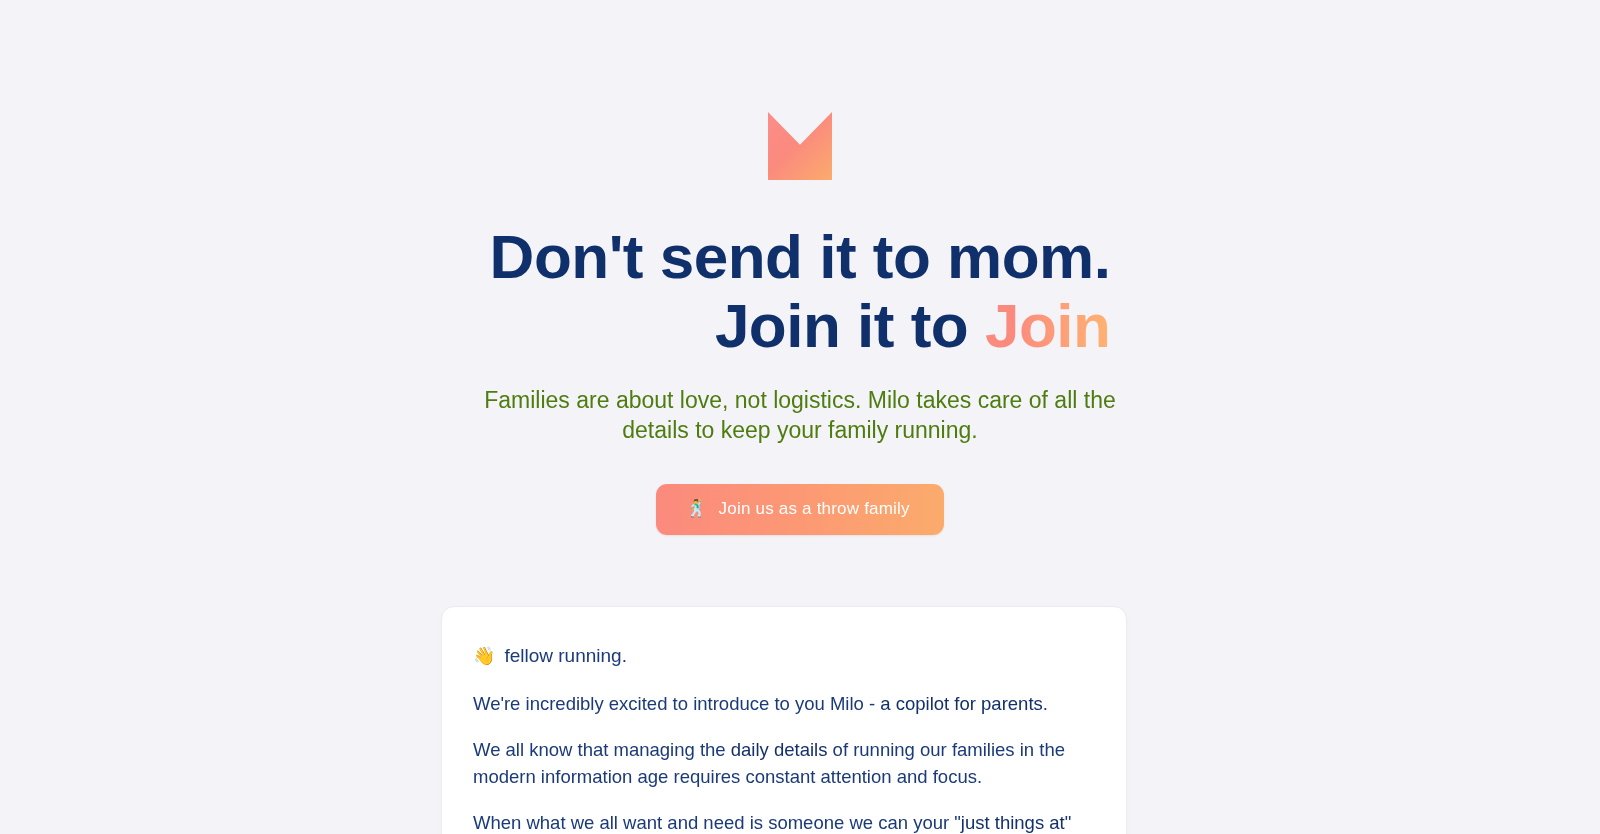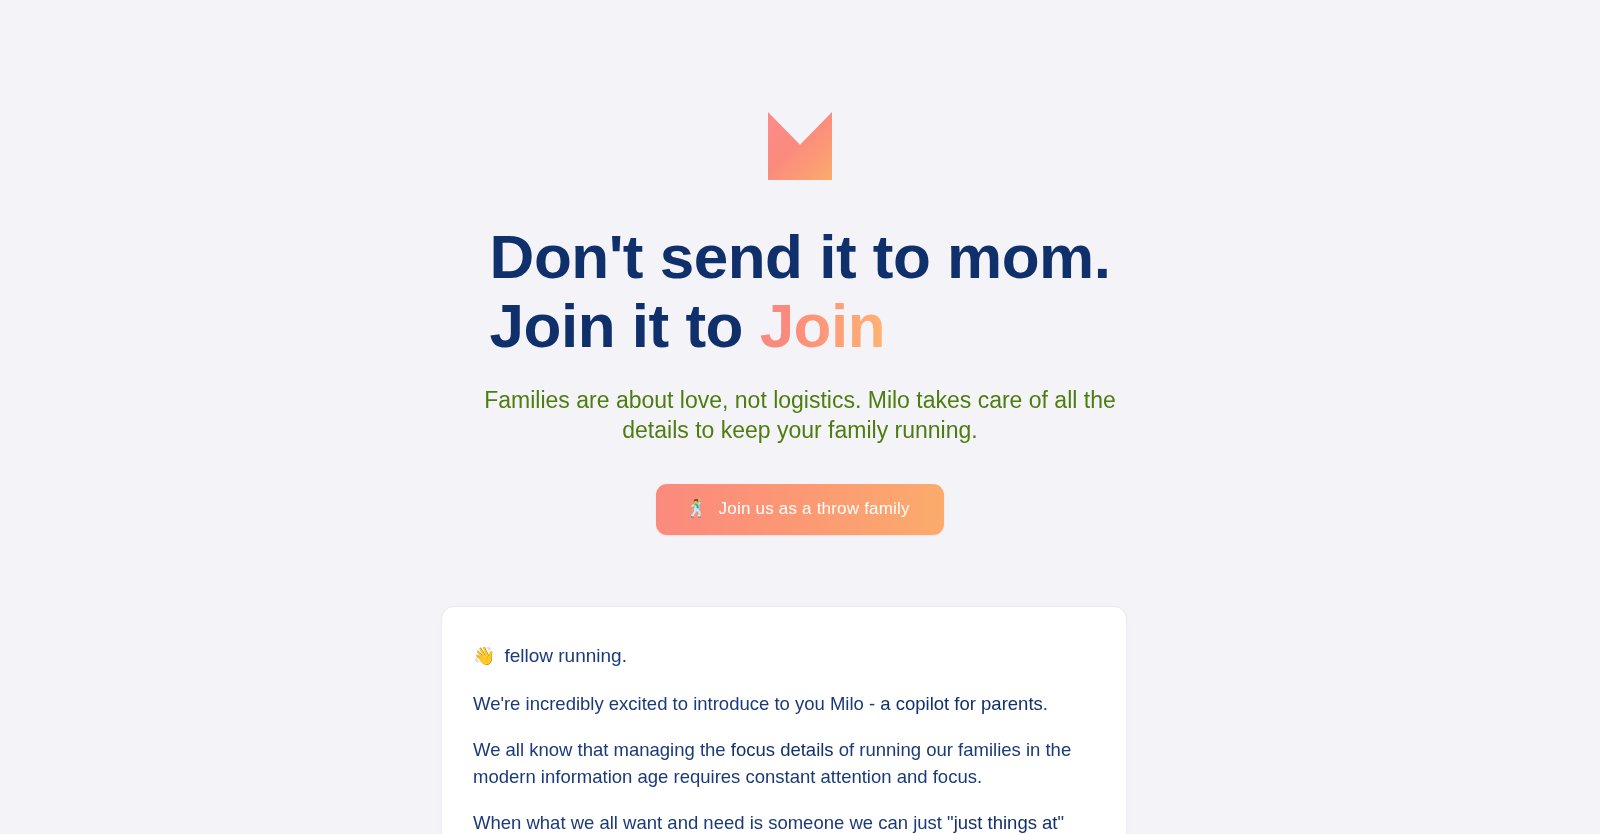--- a/index.html
+++ b/index.html
@@ -42,21 +42,21 @@
     clip-path: polygon(0% 0%, 0% 100%, 100% 100%, 100% 0%, 50% 48%);
   }
 
   .headline {
     margin-top: 42px;
     font-size: 62px;
     line-height: 1.12;
     font-weight: 700;
     letter-spacing: -0.5px;
     color: #10306c;
-    text-align: left;
+    text-align: right;
     max-width: 900px;
   }
 
   .headline .brand {
     background: linear-gradient(90deg, #fb8a7e 0%, #fb8a7e 22%, #ffb372 100%);
     -webkit-background-clip: text;
     background-clip: text;
     -webkit-text-fill-color: transparent;
     color: #fb8a7e;
   }
@@ -160,19 +160,19 @@
 
   <div class="letter-card">
 
     <div class="greeting">
       <span class="greeting-emoji">👋</span>
       <span>fellow running.</span>
     </div>
 
     <div id="letter-body">
         <p class="letter-p"><span>We're incredibly excited to introduce to you Milo - </span><b>a copilot for parents</b><span>.</span></p>
-        <p class="letter-p"><span>We all know that managing the </span><b>focus details</b><span> of running our families in the modern information age requires constant attention and focus.</span></p>
-        <p class="letter-p"><span>When what we all want and need is someone we can just "</span><b>just things at</b><span>" and it all gets taken care of.</span></p>
+        <p class="letter-p"><span>We all know that managing the </span><b>daily details</b><span> of running our families in the modern information age requires constant attention and focus.</span></p>
+        <p class="letter-p"><span>When what we all want and need is someone we can your "</span><b>just things at</b><span>" and it all gets taken care of.</span></p>
       </div>
 
   </div>
 
 </div>
 
 </body></html>

